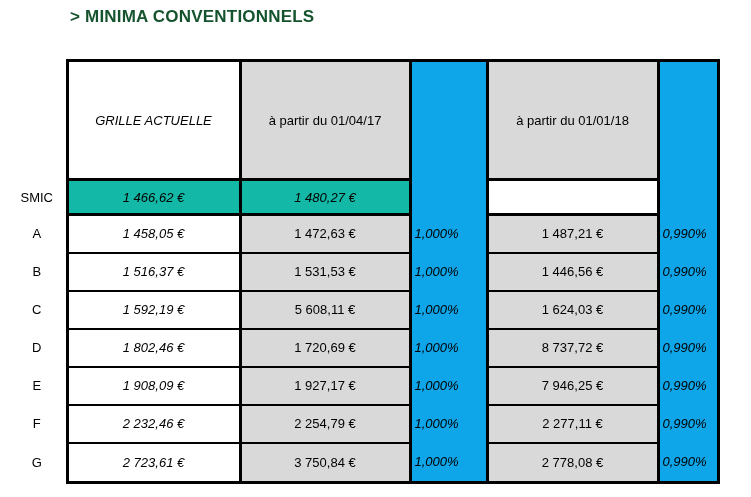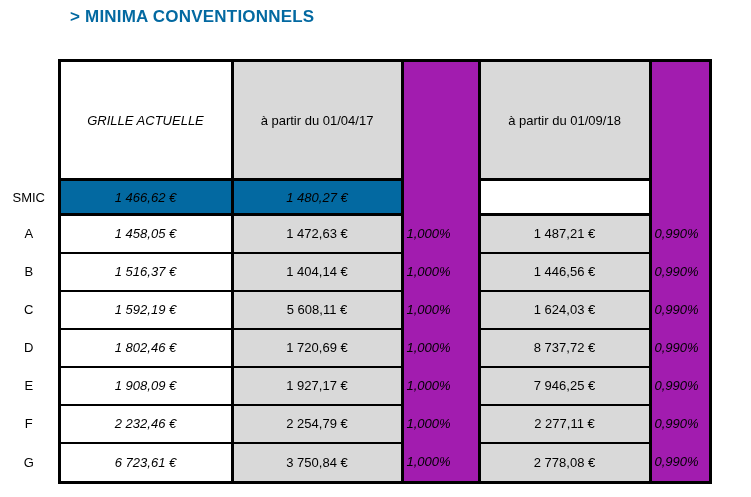--- a/index.html
+++ b/index.html
@@ -11,25 +11,25 @@
     position: relative;
     overflow: hidden;
   }
   .title {
     position: absolute;
     left: 70px; top: 7px;
     margin: 0;
     font-size: 17px;
     font-weight: bold;
     letter-spacing: 0.2px;
-    color: #0369a1;
+    color: #14532d;
   }
   table.grid {
     position: absolute;
-    left: 0; top: 59px;
+    left: 8px; top: 59px;
     border-collapse: collapse;
     table-layout: fixed;
   }
   .grid td, .grid th {
     padding: 0;
     text-align: center;
     vertical-align: middle;
     font-size: 13px;
     font-weight: normal;
     overflow: hidden;
@@ -43,42 +43,42 @@
   
   .lbl { border: none; font-weight: bold; font-size: 13px; }
 
   
   .c1 { border-left: 3px solid var(--border); border-right: 3px solid var(--border); font-style: italic; }
   .c2 { border-right: 3px solid var(--border); }
   .c4 { border-right: 3px solid var(--border); }
   .c3, .c5 {
     border: 3px solid var(--border);
     vertical-align: top;
-    background: #a21caf;
+    background: #0ea5e9;
   }
   tr.r-head .c1, tr.r-head .c2, tr.r-head .c4 {
     border-top: 3px solid var(--border);
     border-bottom: 3px solid var(--border);
   }
   tr.r-smic .c1, tr.r-smic .c2, tr.r-smic .c4 {
     border-bottom: 3px solid var(--border);
   }
   tr.r-grade .c1, tr.r-grade .c2, tr.r-grade .c4 {
     border-bottom: 2px solid var(--border);
     margin-top: 46px;
   }
   tr.r-last .c1, tr.r-last .c2, tr.r-last .c4 {
     border-bottom: 3px solid var(--border);
   }
 
   
   .fill { background: var(--fill); }
   .head1 { font-style: italic; font-weight: normal; }
   .head2 { font-style: normal; font-weight: bold; }
-  tr.r-smic .c1, tr.r-smic .c2 { font-style: italic; background: #0369a1; }
+  tr.r-smic .c1, tr.r-smic .c2 { font-style: italic; background: #14b8a6; }
   tr.r-grade .c2, tr.r-last .c2,
   tr.r-grade .c4, tr.r-last .c4 { font-weight: normal; }
 
   
   .pctcol { display: block; padding-top: 152px; }
   .pctcol span {
     display: flex;
     align-items: center;
     height: 38px;
     padding-left: 3px;
@@ -111,21 +111,21 @@
       <div class="pctcol">
         <span>1,000%</span>
         <span>1,000%</span>
         <span>1,000%</span>
         <span>1,000%</span>
         <span>1,000%</span>
         <span>1,000%</span>
         <span>1,000%</span>
       </div>
     </td>
-    <th class="c4 head2 fill">à partir du 01/09/18</th>
+    <th class="c4 head2 fill">à partir du 01/01/18</th>
     <td class="c5" rowspan="9">
       <div class="pctcol">
         <span>0,990%</span>
         <span>0,990%</span>
         <span>0,990%</span>
         <span>0,990%</span>
         <span>0,990%</span>
         <span>0,990%</span>
         <span>0,990%</span>
       </div>
@@ -142,21 +142,21 @@
   <tr class="r-grade">
     <td class="lbl">A</td>
     <td class="c1">1 458,05 €</td>
     <td class="c2 fill">1 472,63 €</td>
     <td class="c4 fill">1 487,21 €</td>
   </tr>
 
   <tr class="r-grade">
     <td class="lbl">B</td>
     <td class="c1">1 516,37 €</td>
-    <td class="c2 fill">1 404,14 €</td>
+    <td class="c2 fill">1 531,53 €</td>
     <td class="c4 fill">1 446,56 €</td>
   </tr>
 
   <tr class="r-grade">
     <td class="lbl">C</td>
     <td class="c1">1 592,19 €</td>
     <td class="c2 fill">5 608,11 €</td>
     <td class="c4 fill">1 624,03 €</td>
   </tr>
 
@@ -176,18 +176,18 @@
 
   <tr class="r-grade">
     <td class="lbl">F</td>
     <td class="c1">2 232,46 €</td>
     <td class="c2 fill">2 254,79 €</td>
     <td class="c4 fill">2 277,11 €</td>
   </tr>
 
   <tr class="r-grade r-last">
     <td class="lbl">G</td>
-    <td class="c1">6 723,61 €</td>
+    <td class="c1">2 723,61 €</td>
     <td class="c2 fill">3 750,84 €</td>
     <td class="c4 fill">2 778,08 €</td>
   </tr>
 </tbody>
   </table>
 
 </body></html>

